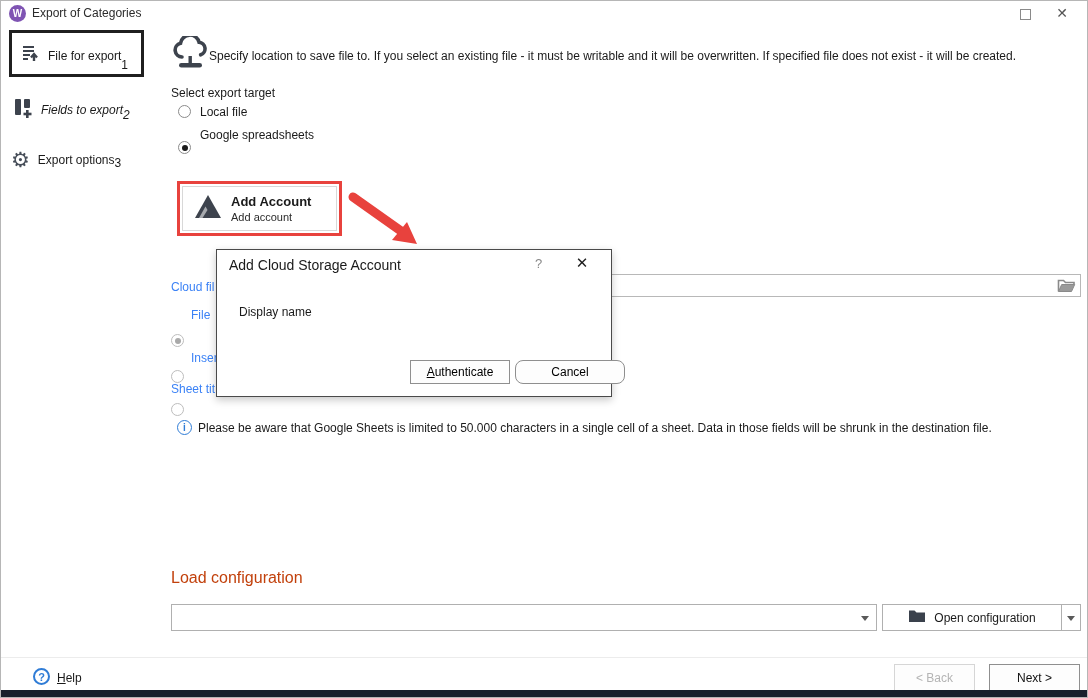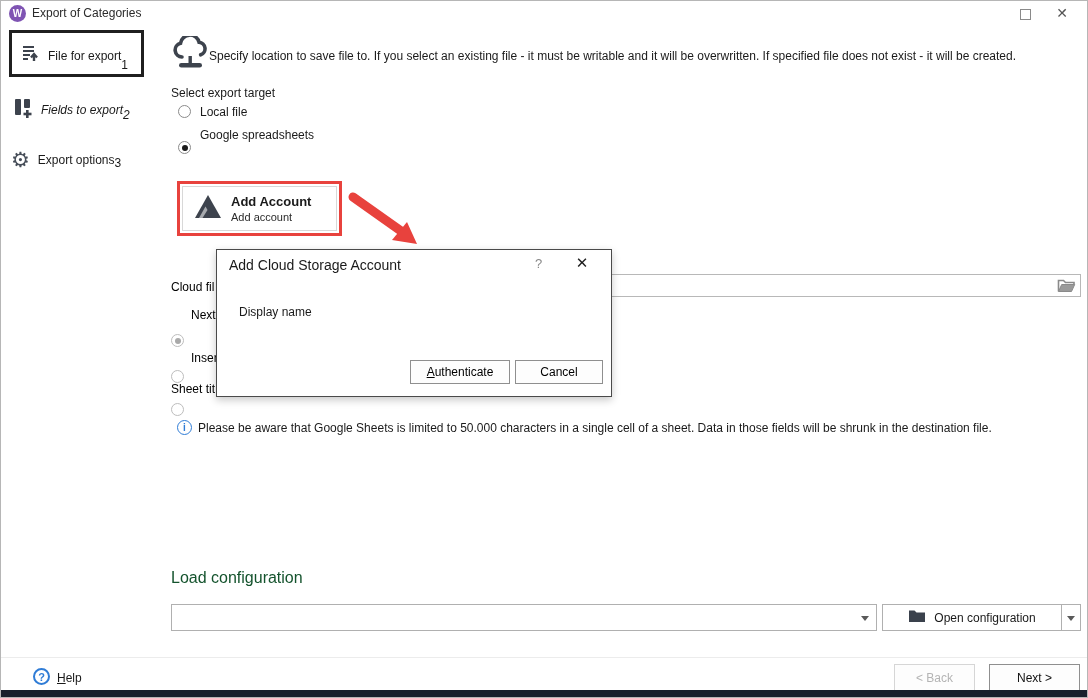--- a/index.html
+++ b/index.html
@@ -25,50 +25,50 @@
   .step3 { left:8px; top:149px; padding-left:2px; }
   .gear-glyph { font-size:21px; color:#474e59; line-height:20px; }
 
   
   .instruction { left:208px; top:48px; white-space:nowrap; }
   .section-label { color:#1a1a1a; }
   .radio { width:13px; height:13px; border:1px solid #8b8b8b; border-radius:50%; background:#fff; position:relative; }
   .radio.sel::after { content:""; position:absolute; left:2.5px; top:2.5px; width:6px; height:6px; border-radius:50%; background:#1a1a1a; }
   .radio.dis { border-color:#bdbdbd; }
   .radio.dis.sel::after { background:#a9a9a9; }
-  .gray-text { color:#000000; }
+  .gray-text { color:#3b82f6; }
 
   .red-box { left:176px; top:180px; width:165px; height:55px; border:3px solid #e8423d; background:#fff; }
   .add-btn { left:181px; top:185px; width:155px; height:45px; background:#fff; border:1px solid #d8d8d8; display:flex; align-items:center; padding-left:11px; gap:9px; }
   .add-title { font-weight:bold; font-size:13px; }
   .add-sub { font-size:11px; color:#2b2b2b; margin-top:2px; }
 
   .field { background:#fff; border:1px solid #b8b8b8; }
   .cloudfile-field { left:300px; top:273px; width:780px; height:23px; z-index:1; }
   .cloudfile-folder { position:absolute; right:4px; top:3px; }
 
   
   .dialog { left:215px; top:248px; width:396px; height:148px; background:#fff; border:1px solid #4a4a4a; z-index:5; box-shadow:0 3px 8px rgba(0,0,0,0.22); }
   .dlg-title { position:absolute; left:12px; top:7px; font-size:14px; }
   .dlg-help { position:absolute; left:318px; top:6px; color:#888; font-size:13px; }
   .dlg-close { position:absolute; left:356px; top:4px; font-size:15px; color:#1a1a1a; width:18px; height:18px; text-align:center; }
   .dlg-label { position:absolute; left:22px; top:55px; }
   .dlg-input { position:absolute; left:90px; top:51px; width:285px; height:21px; border:1px solid #6e6e6e; background:#fff; display:flex; align-items:center; padding-left:4px; }
   .caret { display:inline-block; width:1px; height:14px; background:#000; margin-left:1px; }
   .dlg-btn { position:absolute; top:110px; height:24px; background:#fdfdfd; border:1px solid #8f8f8f; font-size:12px; text-align:center; line-height:22px; font-family:inherit; }
   .btn-auth { left:193px; width:100px; }
-  .btn-cancel { left:298px; width:88px; }
+  .btn-cancel { left:298px; width:110px;border-radius:8px; }
   .u { text-decoration:underline; }
 
   
   .info-circle { left:176px; top:419px; width:15px; height:15px; border:1.5px solid #2f7cd6; border-radius:50%; color:#2f7cd6; font-size:10px; font-weight:bold; display:flex; align-items:center; justify-content:center; }
   .info-text { left:197px; top:420px; white-space:nowrap; }
 
   
-  .load-heading { left:170px; top:568px; font-size:16px; color:#14532d; }
+  .load-heading { left:170px; top:568px; font-size:16px; color:#c2410c; }
   .combo { left:170px; top:603px; width:706px; height:27px; border:1px solid #b0b0b0; background:#fff; }
   .combo-arrow { position:absolute; right:7px; top:11px; width:0; height:0; border-left:4px solid transparent; border-right:4px solid transparent; border-top:5px solid #5a5a5a; }
   .open-btn { left:881px; top:603px; width:199px; height:27px; border:1px solid #b0b0b0; background:#fff; display:flex; align-items:center; }
   .open-main { flex:1; display:flex; align-items:center; justify-content:center; gap:8px; height:100%; }
   .open-split { width:19px; height:100%; border-left:1px solid #b0b0b0; position:relative; }
   .open-split .combo-arrow { right:5px; }
 
   
   .footer-sep { left:0; top:656px; width:1086px; height:1px; background:#ececec; }
   .help-circle { left:32px; top:667px; width:17px; height:17px; border:2px solid #2f7cd6; border-radius:50%; color:#2f7cd6; font-size:11px; font-weight:bold; display:flex; align-items:center; justify-content:center; }
@@ -172,21 +172,21 @@
   <div class="abs gray-text" style="left:170px; top:279px;">Cloud fil</div>
   <div class="abs field cloudfile-field">
     <span class="cloudfile-folder">
       <svg width="19" height="16" viewBox="0 0 19 16">
         <path d="M1.5 13.5 V2.5 h5 l2 2 h8.5 v2" fill="none" stroke="#8a8a8a" stroke-width="1.6"></path>
         <path d="M1.5 13.5 l3.2 -7 h13 l-3.2 7 z" fill="#9a9a9a" stroke="#8a8a8a" stroke-width="1"></path>
       </svg>
     </span>
   </div>
   <div class="abs radio dis sel" style="left:170px; top:307px;"></div>
-  <div class="abs gray-text" style="left:190px; top:307px;">Next</div>
+  <div class="abs gray-text" style="left:190px; top:307px;">File</div>
   <div class="abs radio dis" style="left:170px; top:330px;"></div>
   <div class="abs gray-text" style="left:190px; top:330px;margin-left:48px;">App</div>
   <div class="abs radio dis" style="left:170px; top:350px;"></div>
   <div class="abs gray-text" style="left:190px; top:350px;">Inser</div>
   <div class="abs gray-text" style="left:170px; top:381px;">Sheet tit</div>
 
   <div class="abs dialog">
     <div class="dlg-title">Add Cloud Storage Account</div>
     <div class="dlg-help">?</div>
     <div class="dlg-close">✕</div>

